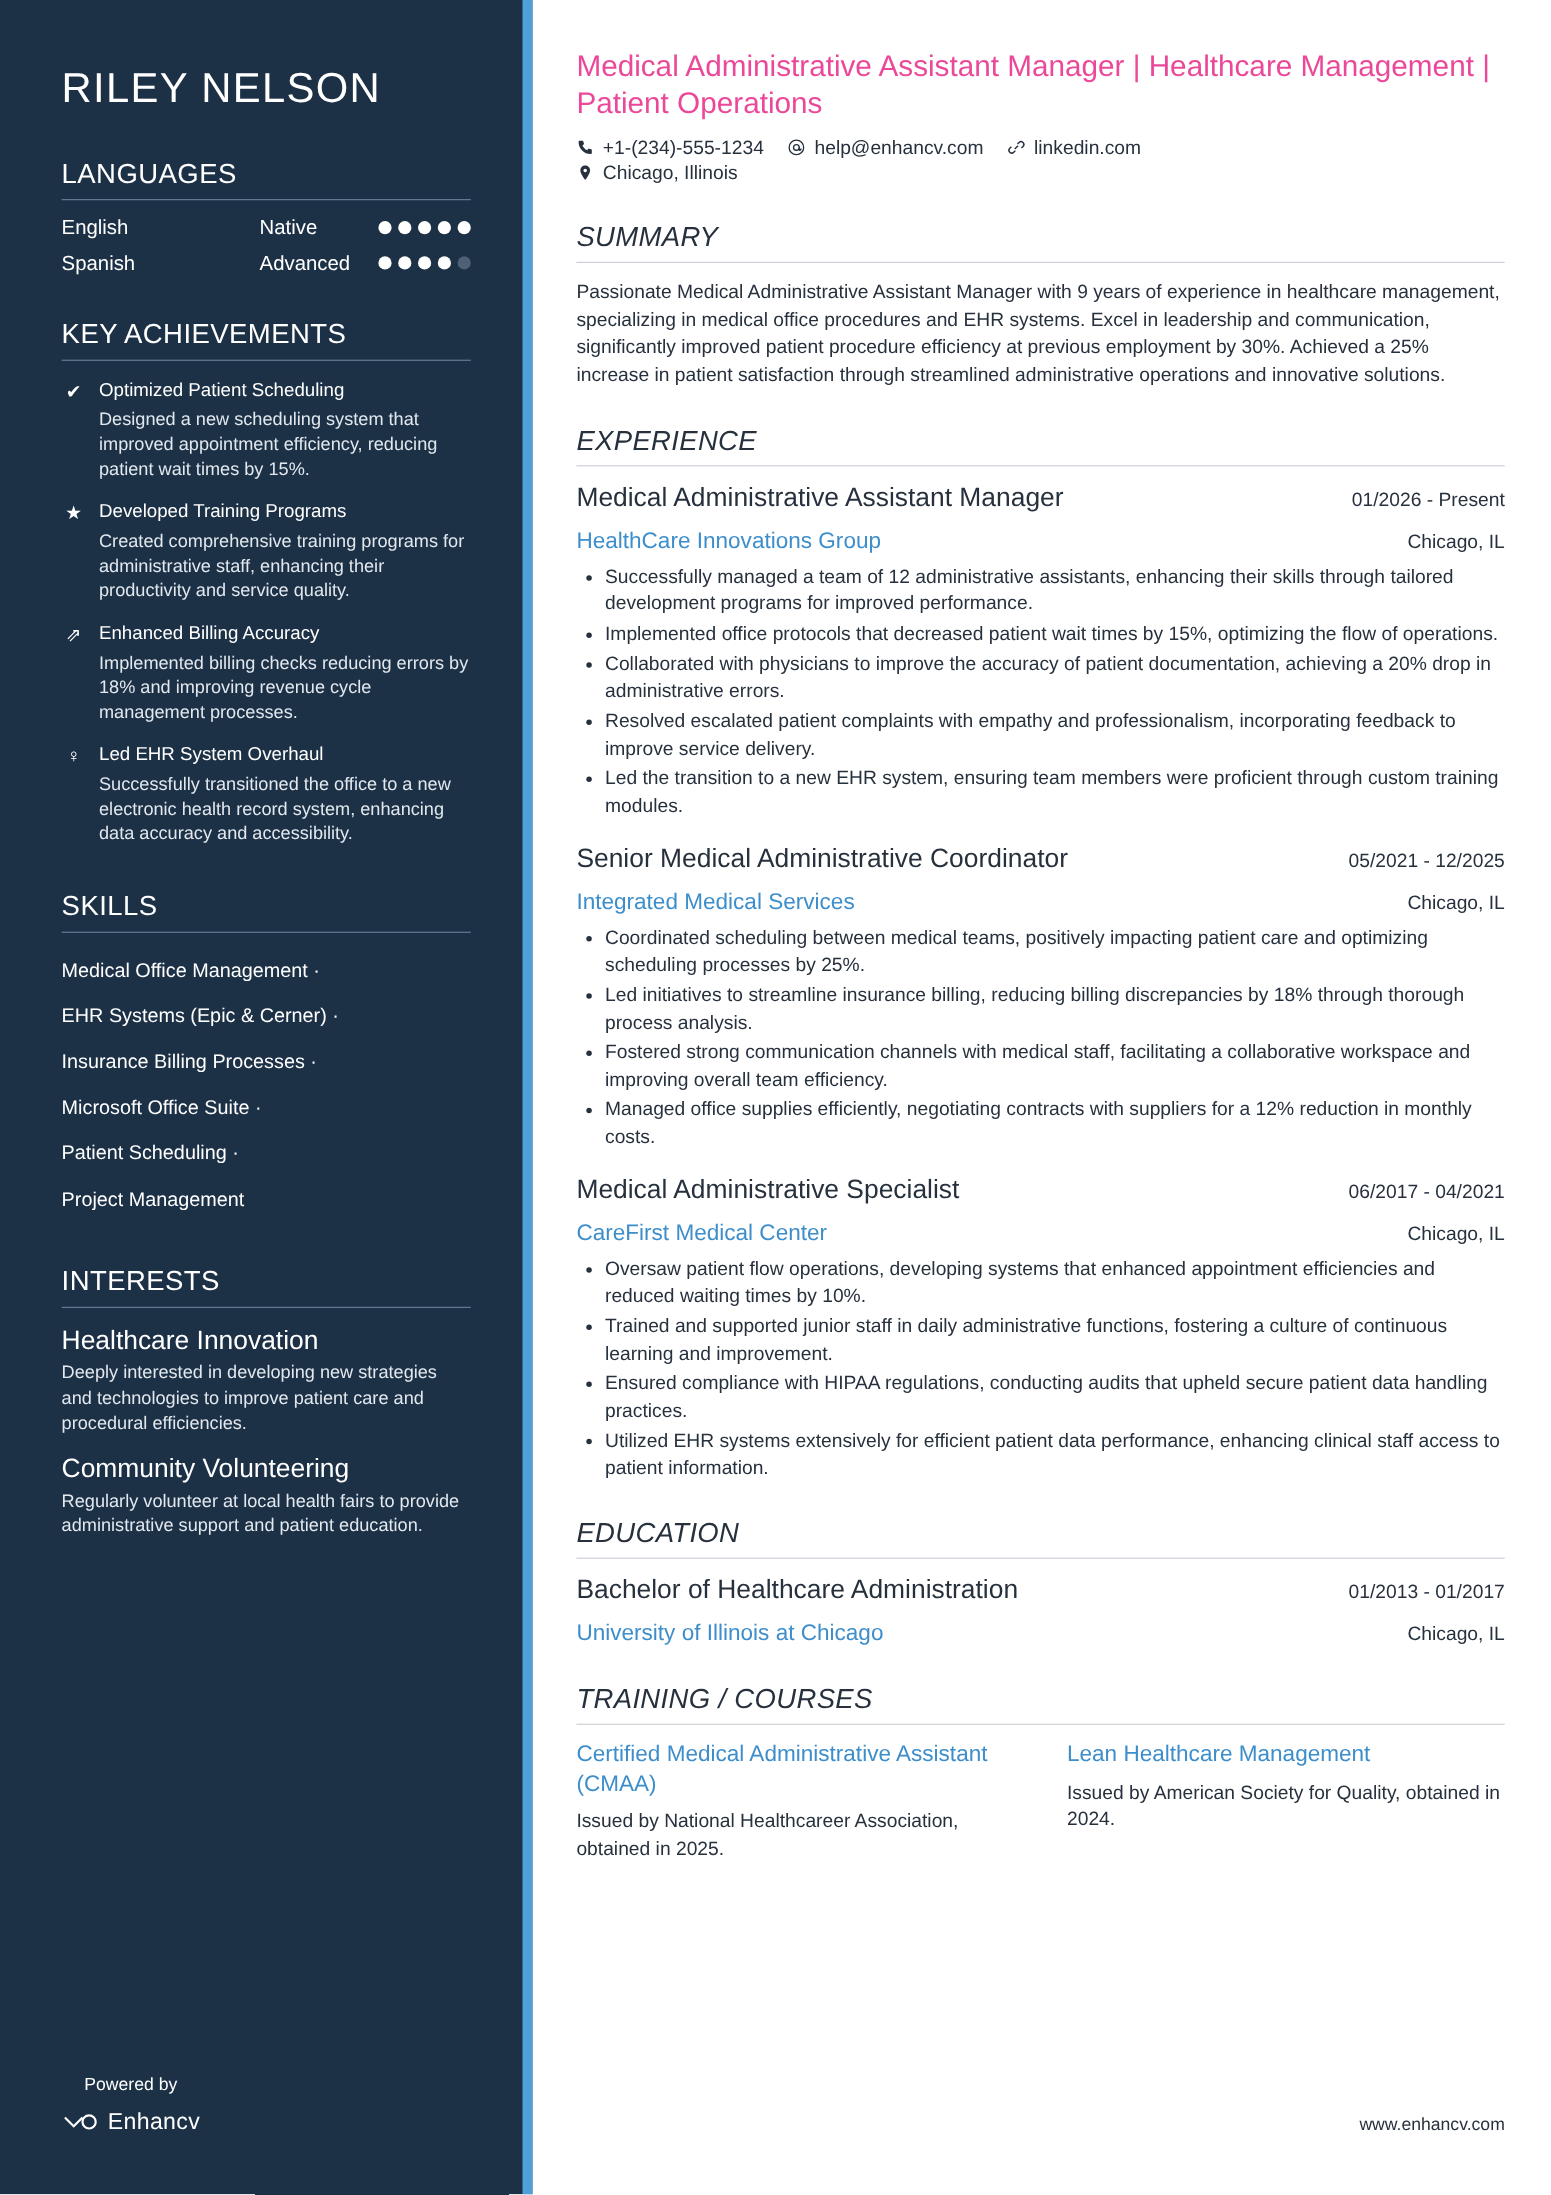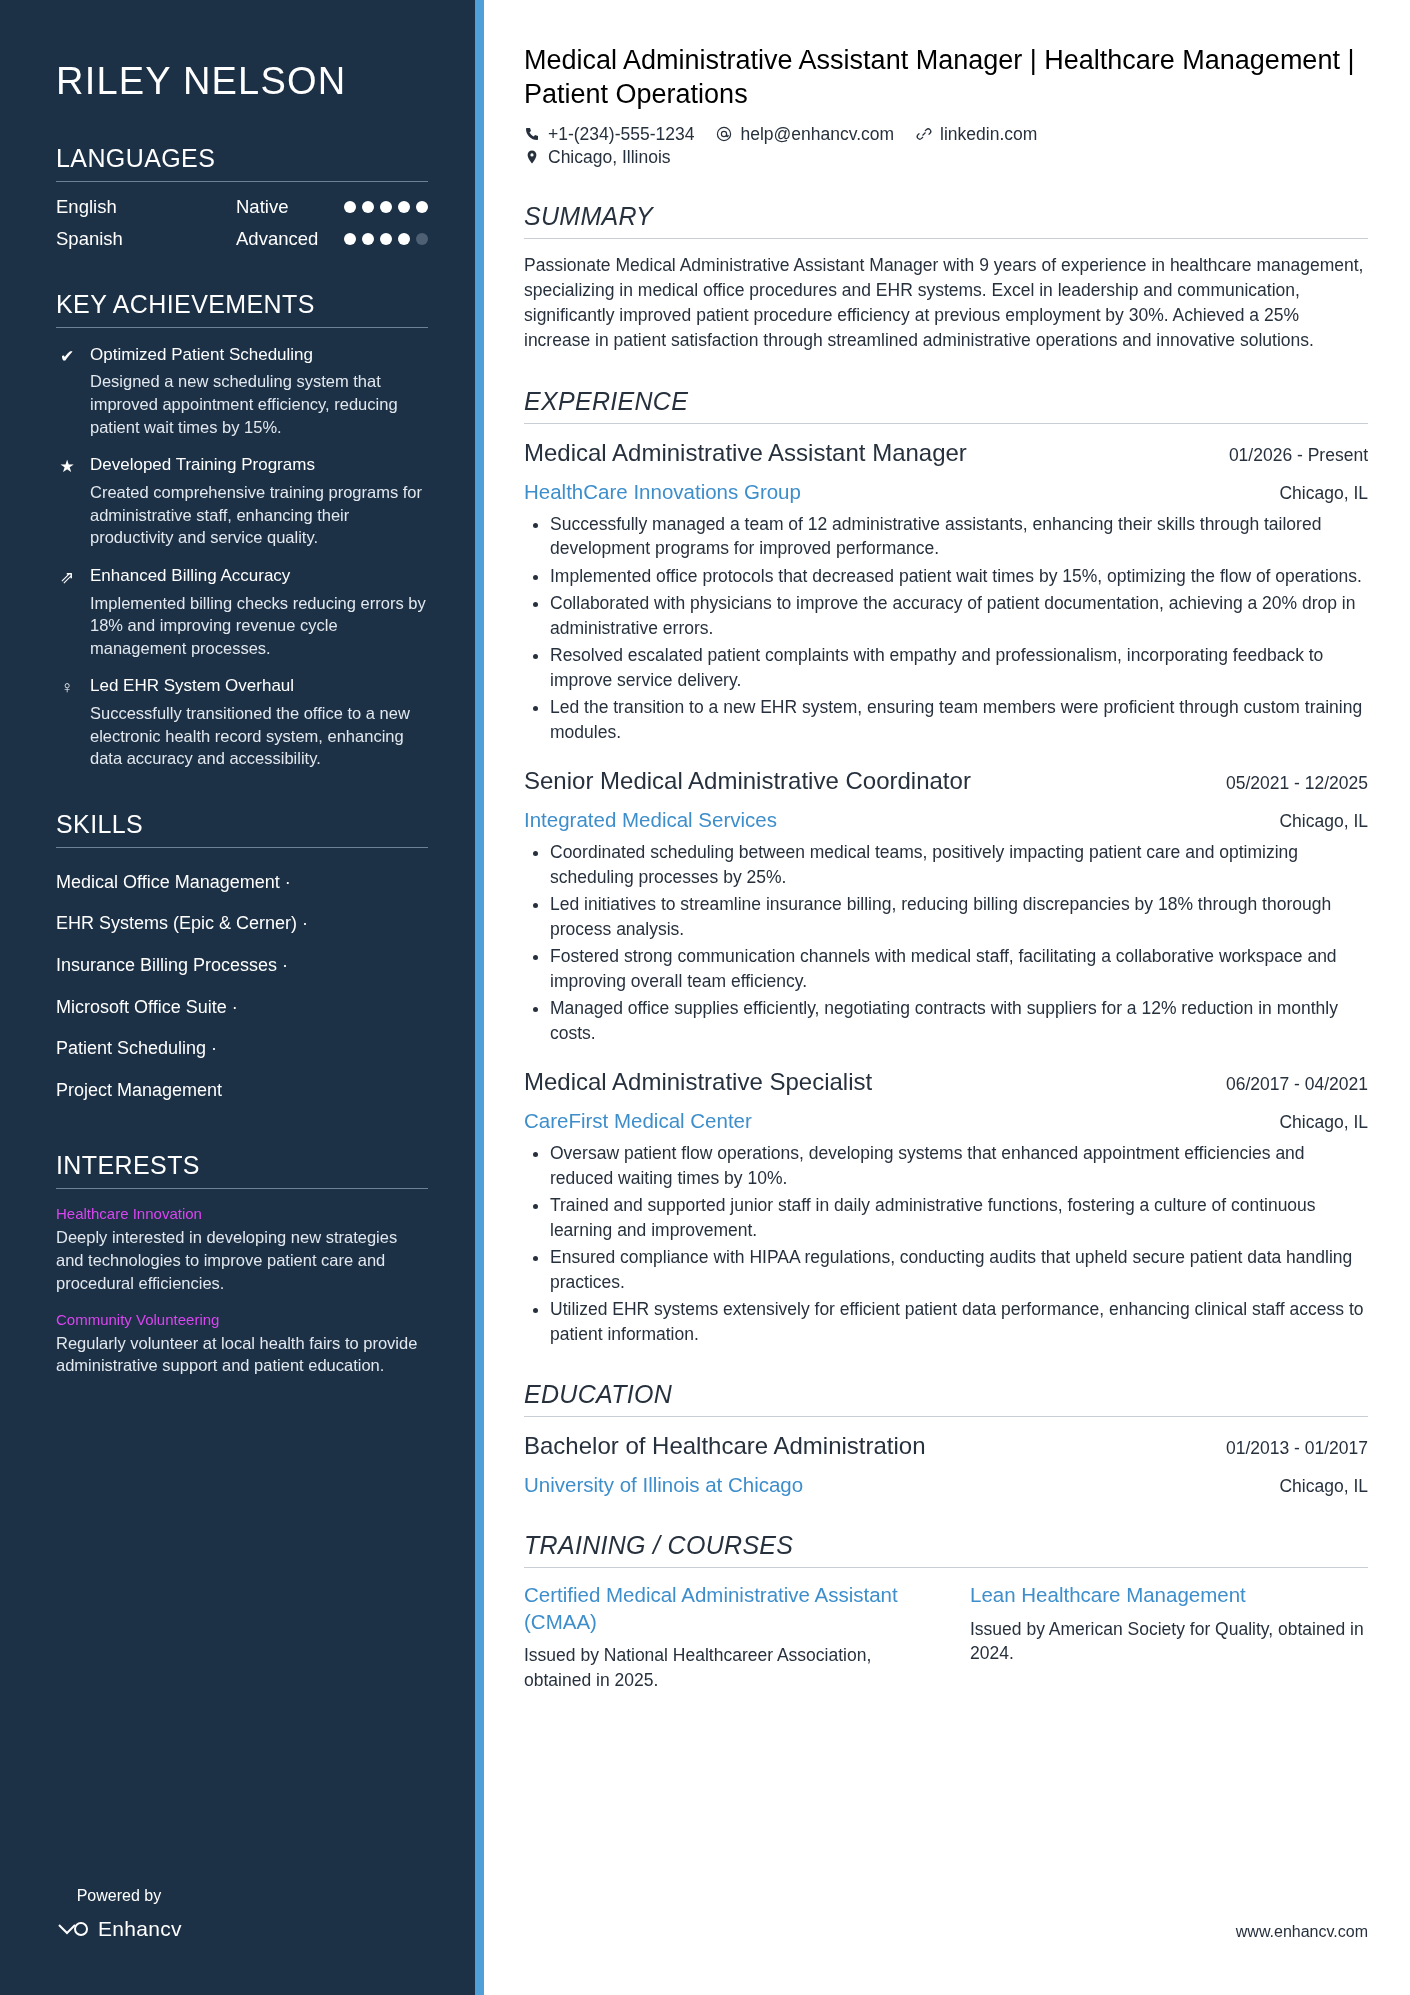--- a/index.html
+++ b/index.html
@@ -103,22 +103,22 @@
   
   .skill {
     font-size: 18px;
     color: #ffffff;
     padding: 10px 0;
     line-height: 1.2;
   }
 
   
   .interest-title {
-    font-size: 15px;
-    color: #d946ef;
+    font-size: 24px;
+    color: #ffffff;
     margin-top: 16px;
     margin-bottom: 4px;
   }
   .interest-desc {
     font-size: 16.5px;
     line-height: 1.38;
     color: #e2e8ee;
   }
 
   
@@ -143,21 +143,21 @@
 
   
   .main {
     flex: 1;
     padding: 44px 54px 0 40px;
     position: relative;
   }
   .headline {
     font-size: 27px;
     line-height: 1.25;
-    color: #000000;
+    color: #ec4899;
     font-weight: 400;
     margin-bottom: 12px;
   }
   .contact-row {
     display: flex;
     flex-wrap: wrap;
     align-items: center;
     gap: 6px 22px;
     font-size: 17.5px;
     color: #27313d;

